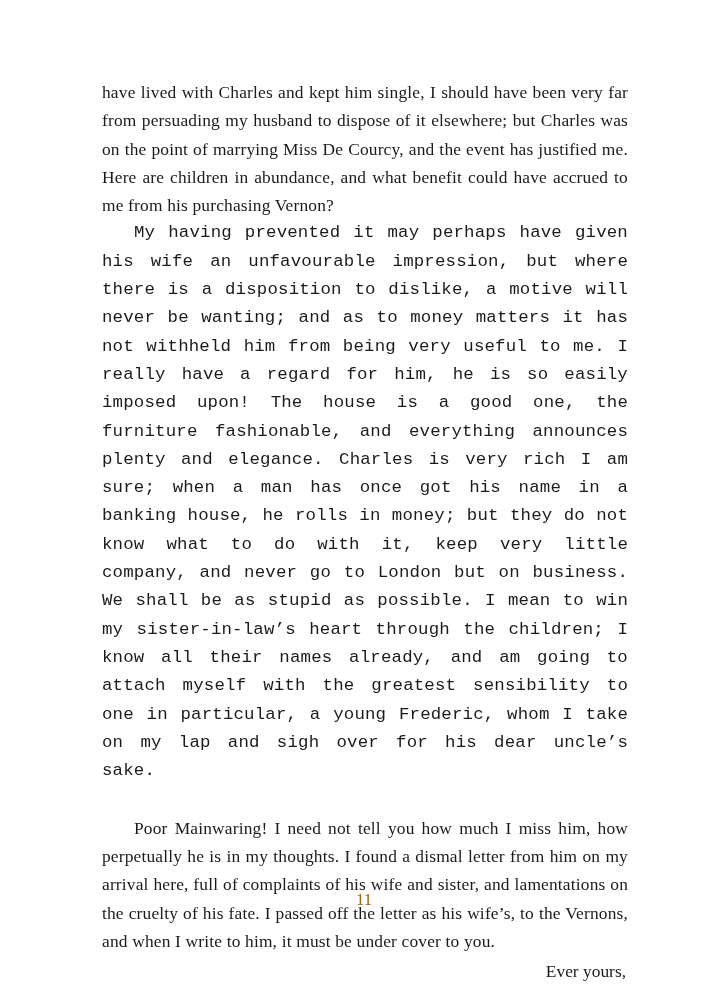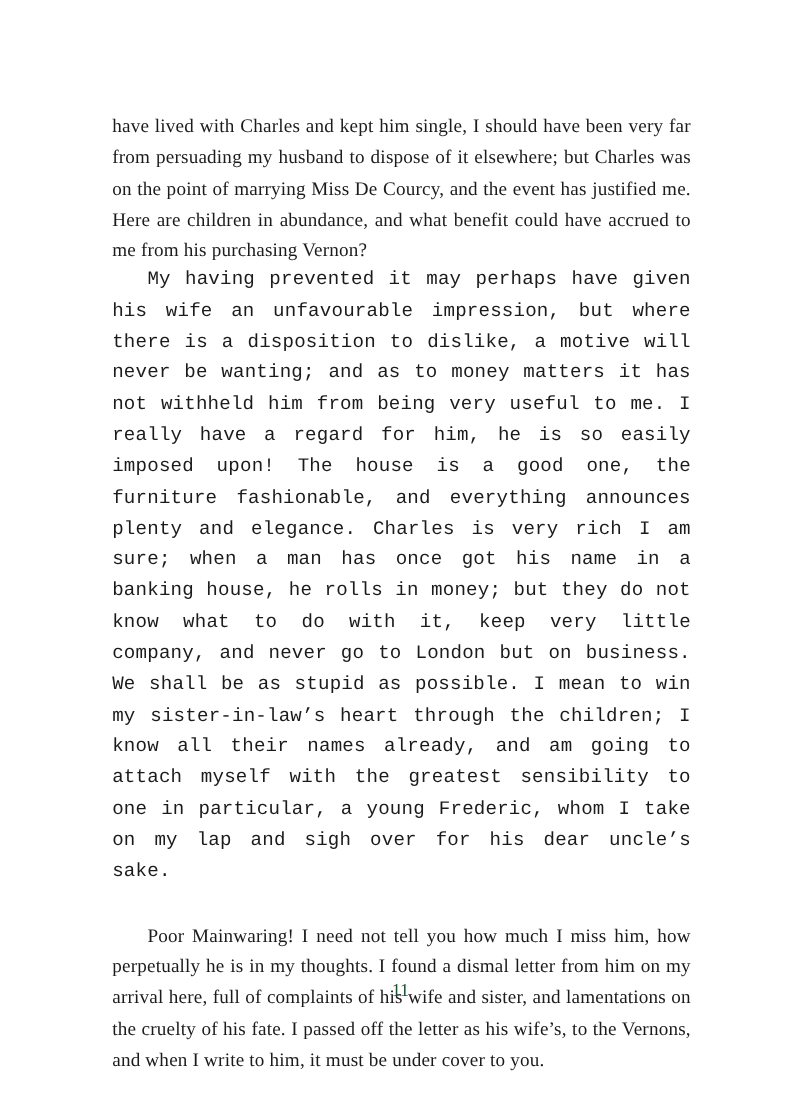--- a/index.html
+++ b/index.html
@@ -25,21 +25,20 @@
     box-sizing: border-box;
     padding: 78px 100px 0 102px;
   }
   .text-block {
     font-size: 17.4px;
     line-height: 28.3px;
     text-align: justify;
     text-justify: inter-word;
     color: #1b1b1b;
     letter-spacing: 0.01em;
-    margin-top: 22px;
   }
   .para {
     margin: 0;
     text-align: justify;
   }
   .para.first {
     text-indent: 0;
   }
   .para.indent {
     text-indent: 32px;
@@ -65,32 +64,33 @@
   .signoff div {
     white-space: nowrap;
   }
   .folio {
     position: absolute;
     left: 0;
     right: 0;
     top: 890px;
     text-align: center;
     font-size: 16.5px;
-    color: #14532d;
+    color: #a16207;
   }
 </style>
 </head>
 <body>
 
 <div class="page">
 
   <div class="text-block">
     <p class="para first">have lived with Charles and kept him single, I should have been very far from persuading my husband to dispose of it elsewhere; but Charles was on the point of marrying Miss De Courcy, and the event has justified me. Here are children in abundance, and what benefit could have accrued to me from his purchasing Vernon?</p>
     <p class="para indent block-justified">My having prevented it may perhaps have given his wife an unfavourable impression, but where there is a disposition to dislike, a motive will never be wanting; and as to money matters it has not withheld him from being very useful to me. I really have a regard for him, he is so easily imposed upon! The house is a good one, the furniture fashionable, and everything announces plenty and elegance. Charles is very rich I am sure; when a man has once got his name in a banking house, he rolls in money; but they do not know what to do with it, keep very little company, and never go to London but on business. We shall be as stupid as possible. I mean to win my sister-in-law’s heart through the children; I know all their names already, and am going to attach myself with the greatest sensibility to one in particular, a young Frederic, whom I take on my lap and sigh over for his dear uncle’s sake.</p>
     <p class="para indent">Poor Mainwaring! I need not tell you how much I miss him, how perpetually he is in my thoughts. I found a dismal letter from him on my arrival here, full of complaints of his wife and sister, and lamentations on the cruelty of his fate. I passed off the letter as his wife’s, to the Vernons, and when I write to him, it must be under cover to you.</p>
   </div>
 
   <div class="signoff">
+    <div>Ever yours,</div>
   </div>
 
   <div class="folio">11</div>
 
 </div>
 
 </body></html>

